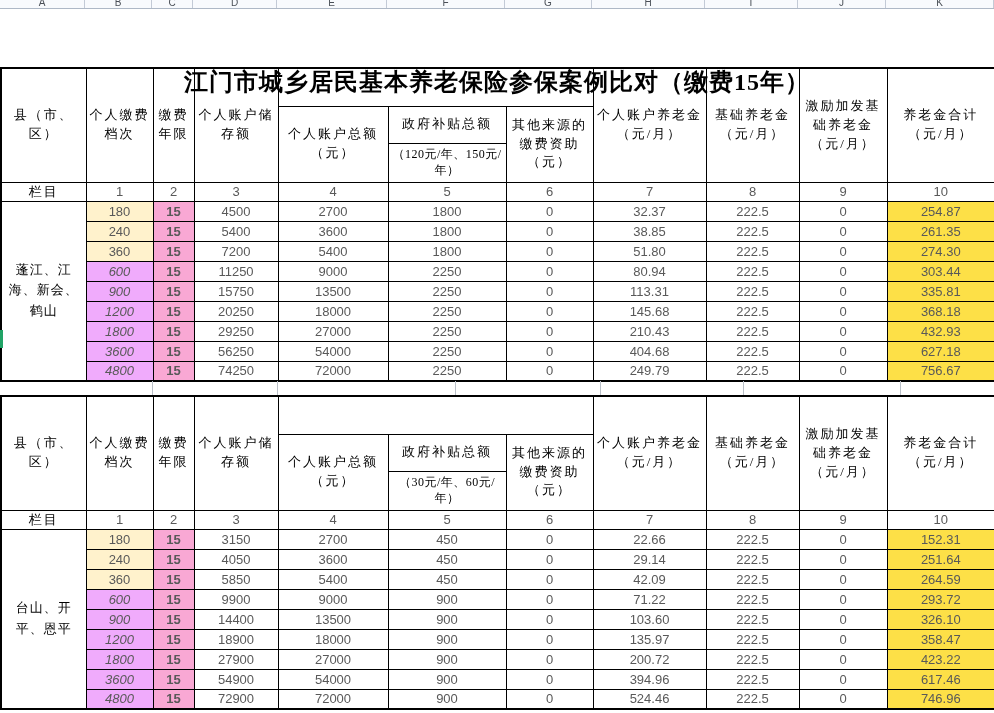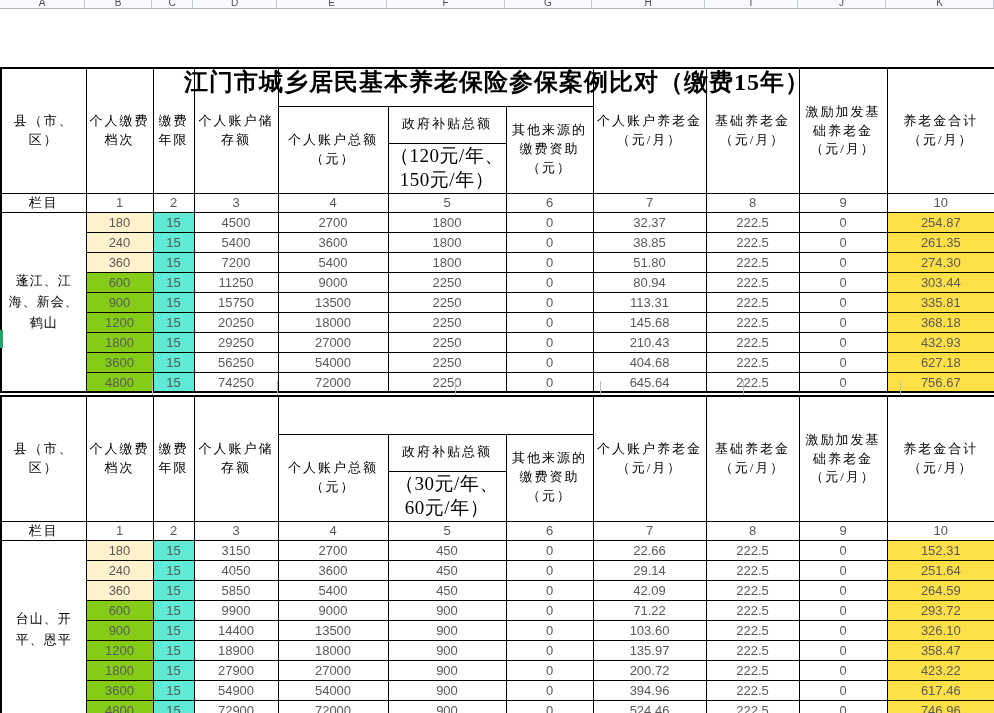--- a/index.html
+++ b/index.html
@@ -28,32 +28,32 @@
   #table2{top:395px;}
 
   tr.h1 td{height:38px;}
   tr.h2 td{height:37px;}
   tr.h3 td{height:39px;}
   tr.idx td{height:18px;}
   tr.data-row td{height:20px;}
 
   td.hcell{font-family:"Liberation Serif",serif;color:#000;font-size:13px;
            letter-spacing:2px;line-height:1.45;padding:0 2px;}
-  td.hnote{font-family:"Liberation Serif",serif;color:#000;font-size:19px;
+  td.hnote{font-family:"Liberation Serif",serif;color:#000;font-size:12px;
            letter-spacing:0.5px;line-height:1.3;padding:0 3px;}
   td.strip-cell{border-bottom:1px solid #000;}
   td.idx-label{font-family:"Liberation Serif",serif;color:#000;font-size:13px;letter-spacing:2px;}
   td.idx-num{font-size:13px;color:#595959;}
   td.region-cell{font-family:"Liberation Serif",serif;color:#000;font-size:13px;
                  letter-spacing:1px;line-height:1.6;padding:0 6px;margin-top:23px;}
   td.num{font-size:13px;color:#595959;}
 
   .bg-yellow{background:#FFF2CC;margin-left:8px;}
-  .bg-orange{background:#84cc16;}
-  .bg-green{background:#5eead4;}
+  .bg-orange{background:#f0abfc;font-style:italic;}
+  .bg-green{background:#f9a8d4;font-weight:bold;}
   .bg-blue{background:#fde047;}
 
   
   .gapline{position:absolute;top:381px;height:14px;width:1px;background:#b9bfc7;}
   #green-sliver{position:absolute;left:0;top:330px;width:3px;height:18px;background:#21A366;}
 </style>
 </head>
 <body>
 
 <div id="stage">
@@ -220,21 +220,21 @@
           <td class="num">0</td>
           <td class="num bg-blue">627.18</td>
         </tr>
         <tr class="data-row">
           <td class="num bg-orange">4800</td>
           <td class="num bg-green">15</td>
           <td class="num">74250</td>
           <td class="num">72000</td>
           <td class="num">2250</td>
           <td class="num">0</td>
-          <td class="num">645.64</td>
+          <td class="num">249.79</td>
           <td class="num">222.5</td>
           <td class="num">0</td>
           <td class="num bg-blue">756.67</td>
         </tr>
       </tbody>
   </table>
 
   <table class="sheet" id="table2">
     <colgroup>
       <col style="width:85px">

